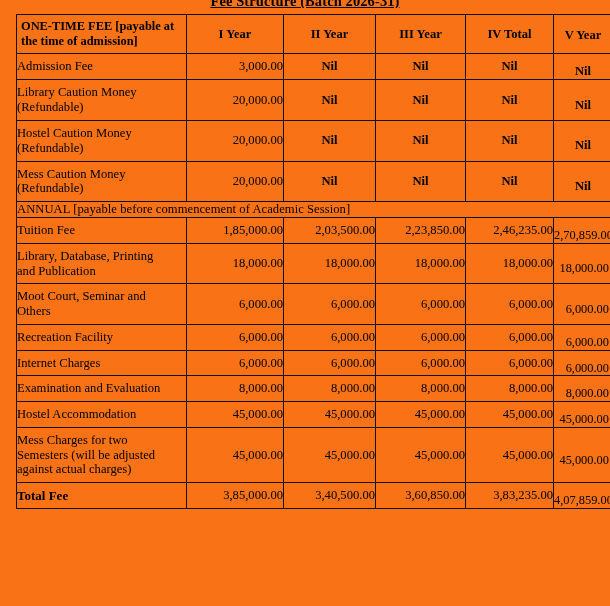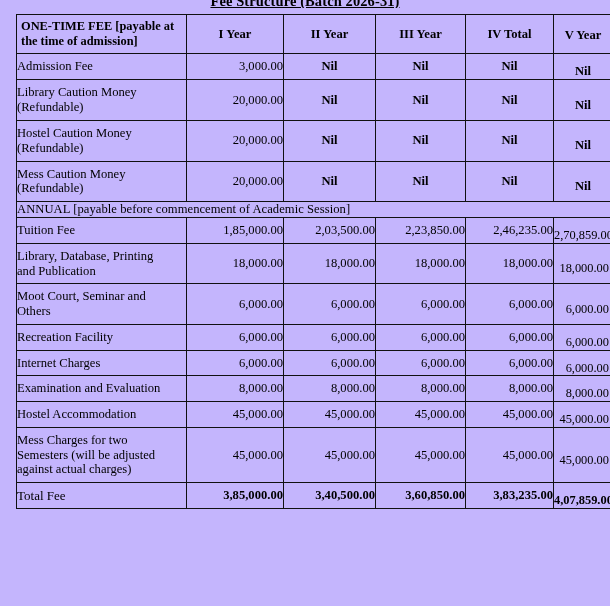--- a/index.html
+++ b/index.html
@@ -12,21 +12,21 @@
     height: 606px;
     overflow: hidden;
     font-family: "Liberation Serif", "DejaVu Serif", serif;
     color: #000000;
     position: relative;
   }
   
   .page {
     position: absolute;
     inset: 0;
-    background: #c4b5fd;
+    background: #f97316;
   }
   .title-wrap {
     position: absolute;
     top: -6px;
     left: 0;
     width: 610px;
     text-align: center;
     height: 14px;
     overflow: hidden;
   }
@@ -65,37 +65,37 @@
     padding: 3px 2px 3px 4px;
     text-align: left;
   }
   .lbl.head {
     font-weight: bold;
     font-size: 12.4px;
     line-height: 1.22;
     padding: 4px 3px 4px 4px;
   }
   .lbl.total {
-    font-weight: normal;
+    font-weight: bold;
     font-size: 13px;
   }
   .yr {
     text-align: center;
     font-weight: bold;
     font-size: 13.2px;
     padding: 6px 2px;
     margin-top: 45px;
   }
   .num {
     text-align: right;
     padding: 3px 7px 3px 2px;
     font-size: 12.8px;
     white-space: nowrap;
   }
-  .num.b { font-weight: bold; }
+  .num.b { font-weight: normal; }
   .nil {
     text-align: center;
     font-weight: bold;
     font-size: 13px;
     padding: 3px 2px;
   }
   
   .num.last {
     padding-top: 10px;
     padding-bottom: 0px;

